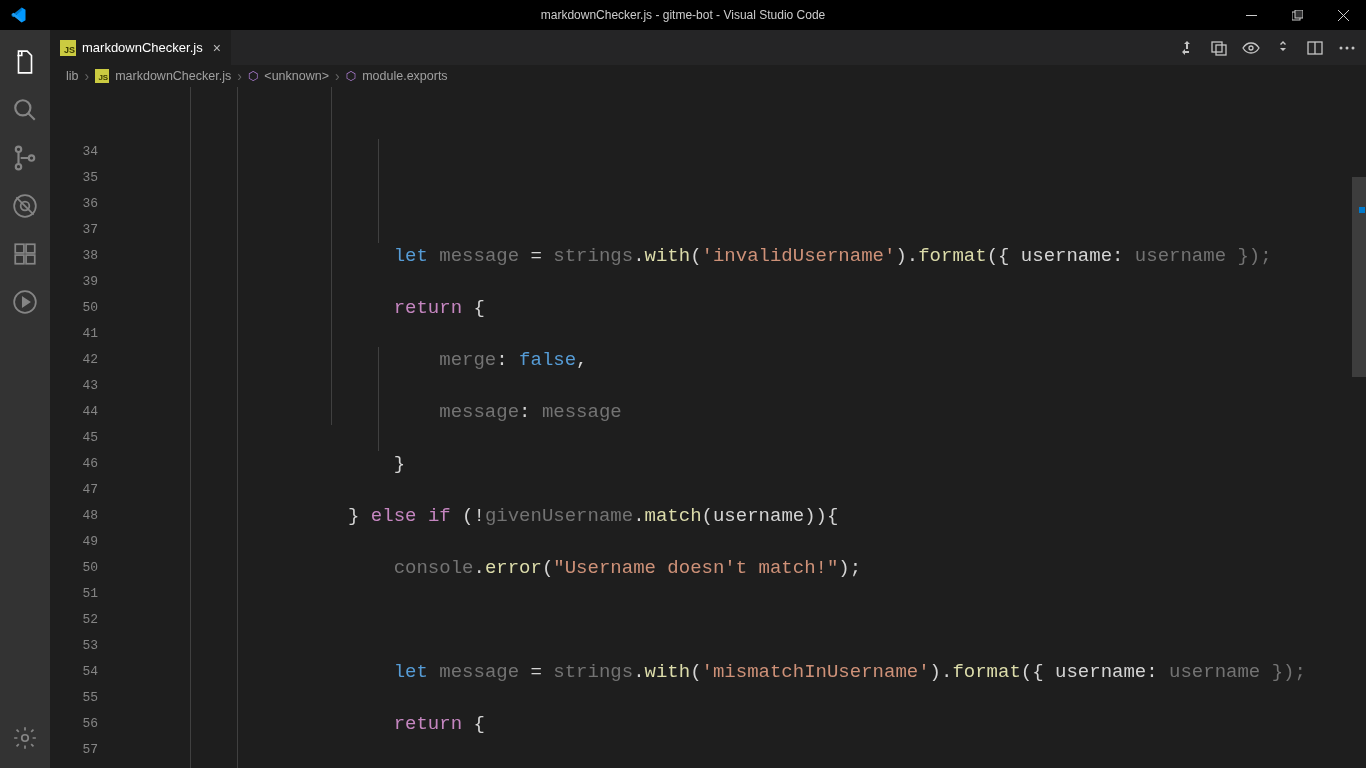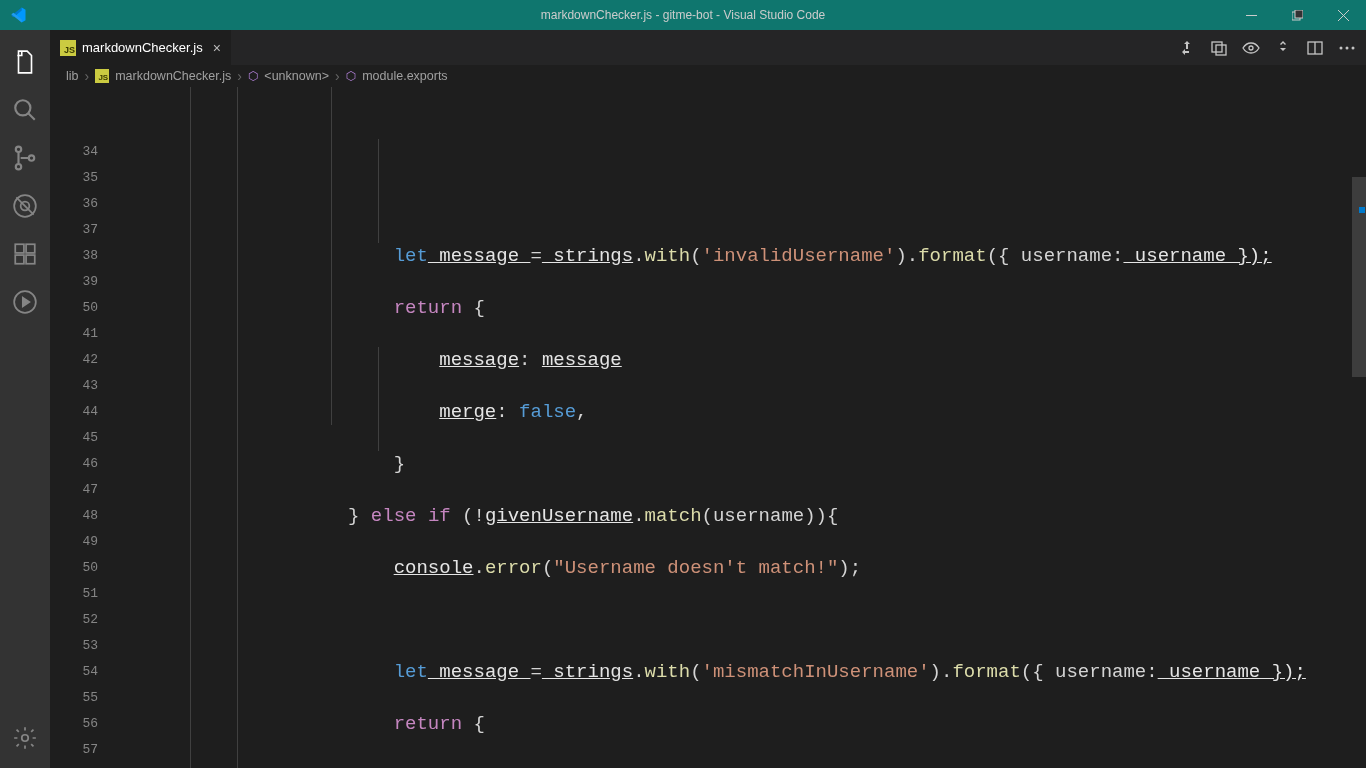--- a/index.html
+++ b/index.html
@@ -9,21 +9,21 @@
   background: #1e1e1e;
   font-family: "Segoe UI", Arial, sans-serif;
   overflow: hidden;
   color: #ccc;
   position: relative;
 }
 
 
 .titlebar {
   height: 30px;
-  background: #0f766e;
+  background: #000000;
   display: flex;
   align-items: center;
   position: relative;
 }
 .titlebar .logo {
   width: 35px;
   display: flex;
   align-items: center;
   justify-content: center;
 }
@@ -223,21 +223,21 @@
 .overview-mark {
   position:absolute;
   right:1px;
   width:6px;
   height:6px;
   background:#007acc;
 }
 
 
 .tk-kw  { color:#c586c0;text-align:right; }
-.tk-var { color:#e5e5e5;text-decoration:underline; }
+.tk-var { color:#737373; }
 .tk-fn  { color:#dcdcaa; }
 .tk-str { color:#ce9178;margin-top:48px; }
 .tk-pn  { color:#d4d4d4; }
 .tk-bool{ color:#569cd6; }
 .tk-let { color:#569cd6; }
 </style>
 </head>
 <body>
 
 <div class="titlebar">
@@ -389,22 +389,22 @@
       <div class="vguide" style="left:70px;"></div>
       <div class="vguide" style="left:117px;"></div>
       <div class="vguide" style="left:211px; top:0; height:338px;"></div>
       <div class="vguide" style="left:258px; top:52px; height:104px;"></div>
       <div class="vguide" style="left:258px; top:260px; height:104px;"></div>
     </div>
     <div class="code-lines">
 <div> </div>
 <div>                        <span class="tk-let">let</span><span class="tk-var"> message </span><span class="tk-pn">=</span><span class="tk-var"> strings</span><span class="tk-pn">.</span><span class="tk-fn">with</span><span class="tk-pn">(</span><span class="tk-str">'invalidUsername'</span><span class="tk-pn">).</span><span class="tk-fn">format</span><span class="tk-pn">({ username</span><span class="tk-pn">:</span><span class="tk-var"> username });</span></div>
 <div>                        <span class="tk-kw">return</span><span class="tk-pn"> {</span></div>
+<div>                            <span class="tk-var">merge</span><span class="tk-pn">: </span><span class="tk-bool">false</span><span class="tk-pn">,</span></div>
 <div>                            <span class="tk-var">message</span><span class="tk-pn">: </span><span class="tk-var">message</span></div>
-<div>                            <span class="tk-var">merge</span><span class="tk-pn">: </span><span class="tk-bool">false</span><span class="tk-pn">,</span></div>
 <div>                        <span class="tk-pn">}</span></div>
 <div>                    <span class="tk-pn">} </span><span class="tk-kw">else</span><span> </span><span class="tk-kw">if</span><span class="tk-pn"> (</span><span class="tk-pn">!</span><span class="tk-var">givenUsername</span><span class="tk-pn">.</span><span class="tk-fn">match</span><span class="tk-pn">(username)){</span></div>
 <div>                        <span class="tk-var">console</span><span class="tk-pn">.</span><span class="tk-fn">error</span><span class="tk-pn">(</span><span class="tk-str">"Username doesn't match!"</span><span class="tk-pn">);</span></div>
 <div> </div>
 <div>                        <span class="tk-let">let</span><span class="tk-var"> message </span><span class="tk-pn">=</span><span class="tk-var"> strings</span><span class="tk-pn">.</span><span class="tk-fn">with</span><span class="tk-pn">(</span><span class="tk-str">'mismatchInUsername'</span><span class="tk-pn">).</span><span class="tk-fn">format</span><span class="tk-pn">({ username</span><span class="tk-pn">:</span><span class="tk-var"> username });</span></div>
 <div>                        <span class="tk-kw">return</span><span class="tk-pn"> {</span></div>
 <div>                            <span class="tk-var">merge</span><span class="tk-pn">: </span><span class="tk-bool">false</span><span class="tk-pn">,</span></div>
 
 
 

